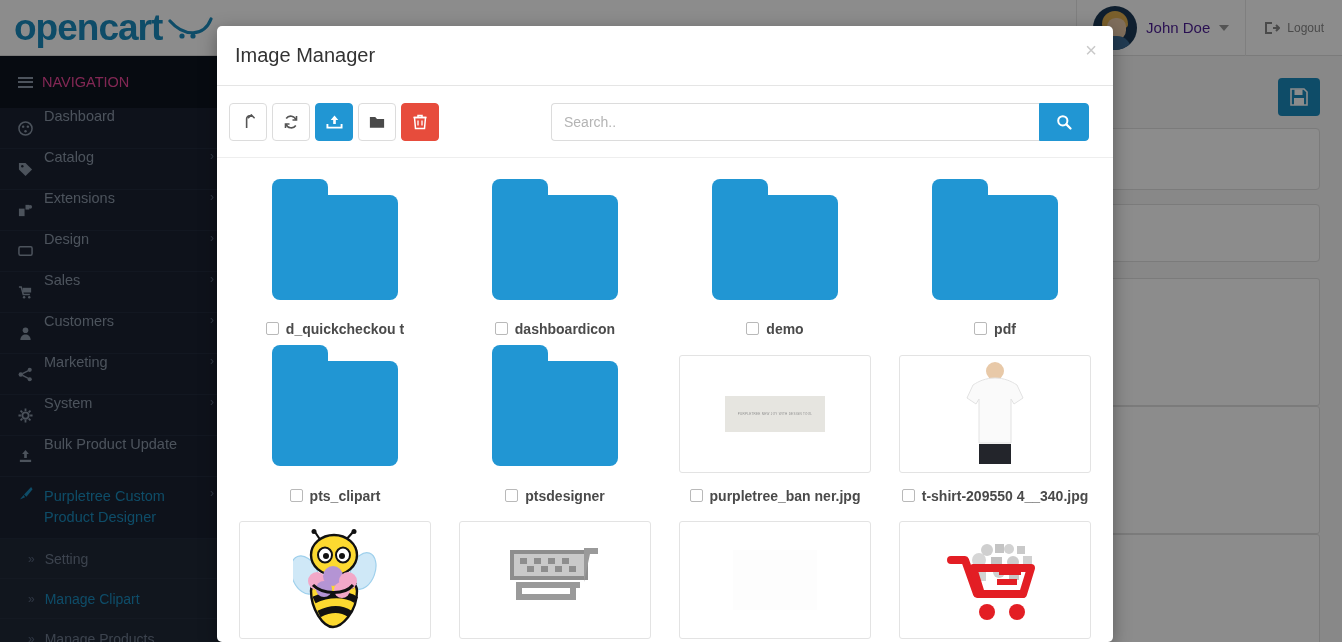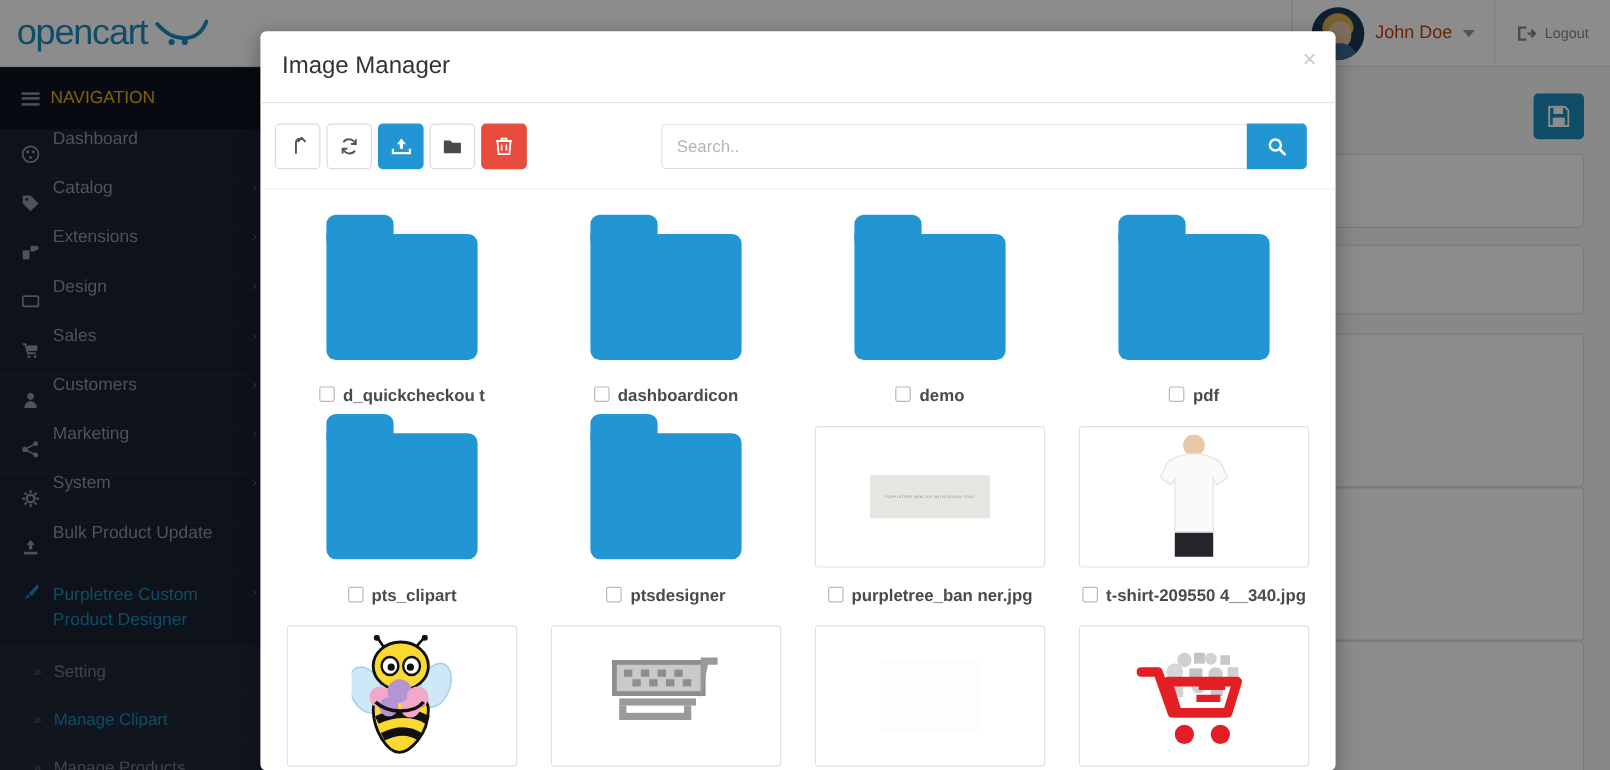--- a/index.html
+++ b/index.html
@@ -13,55 +13,55 @@
   
   .bg-layer { position: absolute; inset: 0; background: #f7f7f7; }
 
   .topbar {
     position: absolute; top: 0; left: 0; width: 1342px; height: 56px;
     background: #ffffff; border-bottom: 1px solid #e0e0e0;
     display: flex; align-items: center; justify-content: space-between;
   }
   .brand { display: flex; align-items: center; padding-left: 14px; }
   .brand-text {
-    font-size: 30px; font-weight: normal; color: #1a8bbd; letter-spacing: -1px;
+    font-size: 37px; font-weight: bold; color: #1a8bbd; letter-spacing: -1px;
   }
   .brand-swoosh { margin-left: 6px; margin-top: 6px; }
   .topbar-right { display: flex; align-items: center; height: 56px; }
   .tb-sep { width: 1px; height: 56px; background: #e8e8e8; }
   .user-box {
     display: flex; align-items: center; gap: 9px; padding: 0 16px; height: 56px;
   }
   .avatar {
     width: 44px; height: 44px; border-radius: 50%; overflow: hidden;
     background: #1d3a56; position: relative; flex: none;
   }
   .avatar .hair { position: absolute; top: 5px; left: 9px; width: 26px; height: 17px;
     background: #e0b050; border-radius: 13px 13px 4px 4px; }
   .avatar .face { position: absolute; top: 12px; left: 14px; width: 19px; height: 22px;
     background: #e8c9a8; border-radius: 9px 9px 10px 10px; }
   .avatar .body { position: absolute; bottom: 0; left: 6px; width: 32px; height: 14px;
     background: #3c6c96; border-radius: 14px 14px 0 0; }
-  .user-name { font-size: 15px; color: #c2410c; }
+  .user-name { font-size: 15px; color: #4c1d95; }
   .caret-down {
     width: 0; height: 0; border-left: 5px solid transparent;
     border-right: 5px solid transparent; border-top: 6px solid #999;
   }
   .logout-box {
     display: flex; align-items: center; gap: 7px; padding: 0 18px; height: 56px;
     font-size: 12px; color: #888;
   }
 
   .sidebar {
     position: absolute; top: 56px; left: 0; width: 228px; height: 586px;
     background: #1a2232; overflow: hidden;
   }
   .nav-head {
     height: 52px; display: flex; align-items: center; gap: 9px;
-    padding-left: 18px; color: #eab308; font-size: 14.5px;
+    padding-left: 18px; color: #ec4899; font-size: 14.5px;
     background: #0e141f;
   }
   .burger { display: inline-flex; flex-direction: column; gap: 2.5px; }
   .burger span { display: block; width: 15px; height: 2px; background: #8b97a8; }
   .nav-item {
     height: 41px; display: flex; padding: 0 14px 0 18px;
     color: #8b97a8; font-size: 14.5px; border-bottom: 1px solid #222b3c;
     position: relative;
   }
   .nav-item .ico { width: 26px; flex: none; font-size: 14px; display: flex; align-items: center; }

